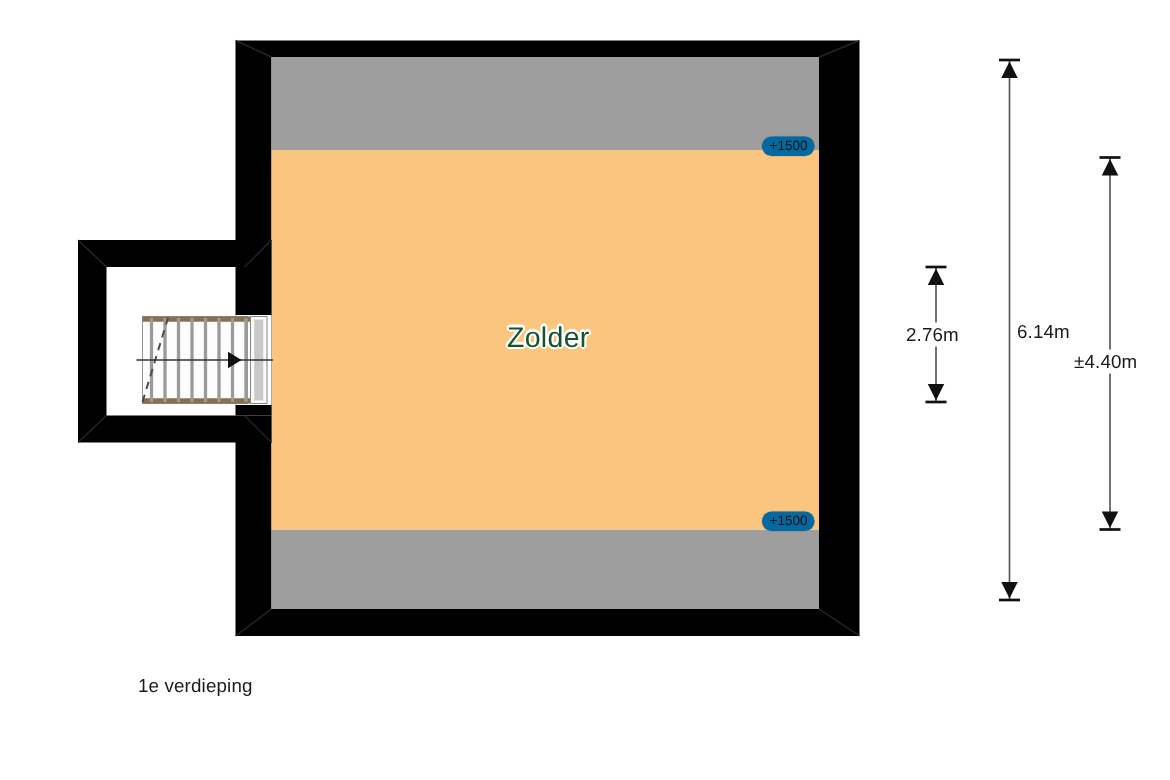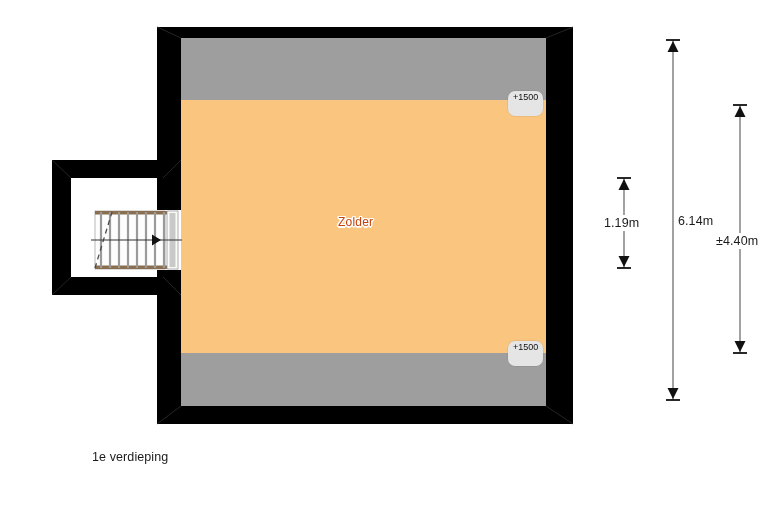--- a/index.html
+++ b/index.html
@@ -26,42 +26,42 @@
   .plan-svg {
     position: absolute;
     left: 0; top: 0;
     width: 780px;
     height: 520px;
   }
 
   
   .room-label {
     position: absolute;
-    font-size: 12px;
-    color: #c2410c;
+    font-size: 19px;
+    color: #14532d;
     white-space: nowrap;
     letter-spacing: 0.2px;
     text-shadow:
        1px  1px 0 #fff,  -1px  1px 0 #fff,
        1px -1px 0 #fff,  -1px -1px 0 #fff,
        0 1.5px 0 #fff, 0 -1.5px 0 #fff,
        1.5px 0 0 #fff, -1.5px 0 0 #fff;
   }
   #room-label-zolder {
     left: 338px;
     top: 215px;
   }
 
   .level-badge {
     position: absolute;
-    background: #e5e5e5;
+    background: #0369a1;
     border-radius: 7px;
     font-size: 9px;
     color: #111;
-    padding: 1px 5px 14px 5px;
+    padding: 1px 5px 2px 5px;
     line-height: 10px;
     white-space: nowrap;
     box-shadow: 0 0 0 0.5px rgba(0,0,0,0.10);
   }
   #level-badge-top    { left: 508px; top: 91px; }
   #level-badge-bottom { left: 508px; top: 341px; }
 
   .caption {
     position: absolute;
     font-size: 12.5px;
@@ -189,21 +189,21 @@
 
     </g>
   </svg>
 
   <div class="room-label" id="room-label-zolder">Zolder</div>
 
   <div class="level-badge" id="level-badge-top">+1500</div>
 
   <div class="level-badge" id="level-badge-bottom">+1500</div>
 
-  <div class="dim-label" id="dim-label-150">1.19m</div>
+  <div class="dim-label" id="dim-label-150">2.76m</div>
 
   <div class="dim-label" id="dim-label-614">6.14m</div>
 
   <div class="dim-label" id="dim-label-440">±4.40m</div>
 
   <div class="caption" id="floor-caption">1e verdieping</div>
 
 </div>
 
 </body></html>

